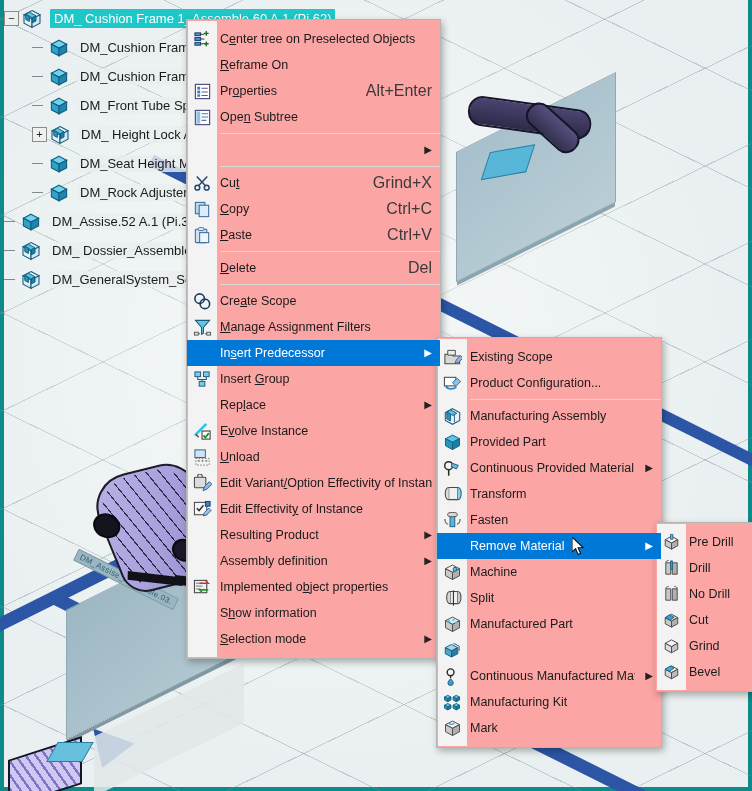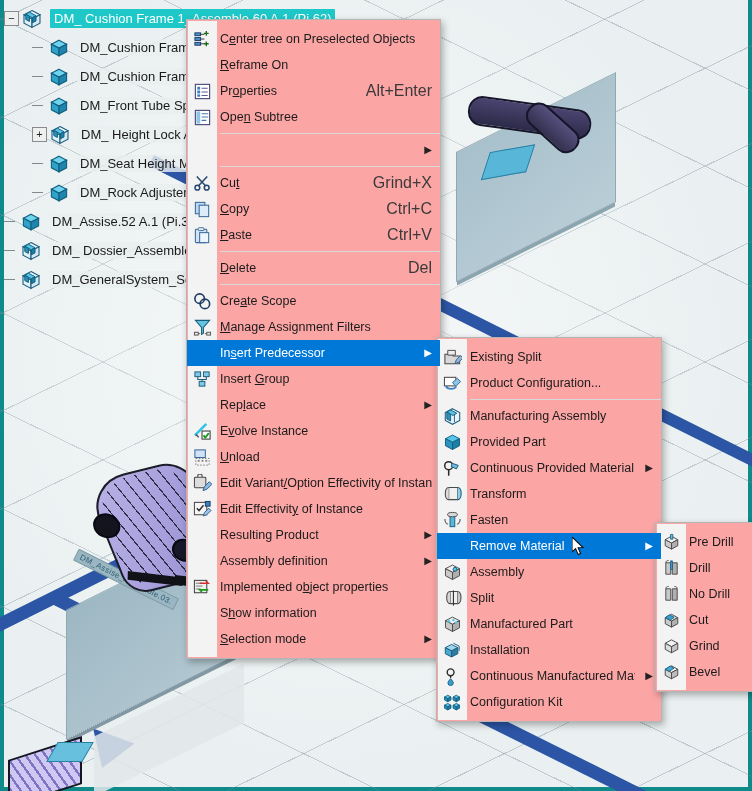--- a/index.html
+++ b/index.html
@@ -554,21 +554,21 @@
 
   <div class="menu" id="menu2">
       <div class="mi">
         <span class="ic">
           <svg width="19" height="19" viewBox="0 0 20 20">
             <path d="M2 6.5h7l1.8 2h6.7v8H2z" fill="#d8d8d8" stroke="#4a4a4a" stroke-width="1.1"></path>
             <path d="M5 2.5h8v5H5z" fill="#ededed" stroke="#4a4a4a" stroke-width="1"></path>
             <path d="M12.5 16.5l1.5-4 4.5-4.5 2.5 2.5-4.5 4.5z" fill="#9ab6d4" stroke="#2f5f90" stroke-width="1"></path>
           </svg>
         </span>
-        <span class="lbl">Existing Split</span>
+        <span class="lbl">Existing Scope</span>
       </div>
       <div class="mi">
         <span class="ic">
           <svg width="19" height="19" viewBox="0 0 20 20">
             <rect x="1.5" y="3.5" width="12" height="9" fill="#ffffff" stroke="#4a4a4a" stroke-width="1.1"></rect>
             <path d="M3 13.5c3 3 8 3 11 0" fill="none" stroke="#3a7fc4" stroke-width="1.8"></path>
             <path d="M2.5 12l1 3 3-1.4z" fill="#3a7fc4"></path>
             <path d="M10 9l5-4.5 3.5 3.5L13.5 13z" fill="#8fc3e8" stroke="#2a6b96" stroke-width="1"></path>
           </svg>
         </span>
@@ -634,21 +634,21 @@
       </div>
       <div class="mi">
         <span class="ic">
           <svg width="19" height="19" viewBox="0 0 20 20">
             <path d="M10 2.2L17.4 6 10 9.8 2.6 6z" fill="#f2f2f2" stroke="#4a4a4a" stroke-width="1"></path>
             <path d="M2.6 6v7.4L10 17.4V9.8z" fill="#c9c9c9" stroke="#4a4a4a" stroke-width="1"></path>
             <path d="M17.4 6v7.4L10 17.4V9.8z" fill="#b0b0b0" stroke="#4a4a4a" stroke-width="1"></path>
             <circle cx="12.6" cy="6.6" r="2" fill="#57c6e8" stroke="#11607f"></circle>
           </svg>
         </span>
-        <span class="lbl">Assembly</span>
+        <span class="lbl">Machine</span>
       </div>
       <div class="mi">
         <span class="ic">
           <svg width="19" height="19" viewBox="0 0 20 20">
             <path d="M7.5 2.6h7.8v12.8H7.5z" fill="#efefef" stroke="#4a4a4a" stroke-width="1.1"></path>
             <path d="M7.5 2.6c-2.3 0-3.6 2.8-3.6 6.4s1.3 6.4 3.6 6.4" fill="#d6d6d6" stroke="#4a4a4a" stroke-width="1.1"></path>
             <path d="M15.3 2.6c2.3 0 3.6 2.8 3.6 6.4s-1.3 6.4-3.6 6.4" fill="#c9c9c9" stroke="#4a4a4a" stroke-width="1.1"></path>
             <path d="M11 1.5v16" stroke="#333" stroke-width="1.2"></path>
           </svg>
         </span>
@@ -669,21 +669,20 @@
       </div>
       <div class="mi">
         <span class="ic">
           <svg width="19" height="19" viewBox="0 0 20 20">
             <path d="M9 3.6l6.6 3.4L9 10.4 2.4 7z" fill="#9fd8ee" stroke="#1d5d7e" stroke-width="1"></path>
             <path d="M2.4 7v6.4L9 16.8v-6.4z" fill="#49a8cc" stroke="#1d5d7e" stroke-width="1"></path>
             <path d="M15.6 7v6.4L9 16.8v-6.4z" fill="#2b7ea2" stroke="#1d5d7e" stroke-width="1"></path>
             <path d="M11 2.4l6 3v5" fill="none" stroke="#1d5d7e" stroke-width="1"></path>
           </svg>
         </span>
-        <span class="lbl">Installation</span>
       </div>
       <div class="mi">
         <span class="ic">
           <svg width="19" height="19" viewBox="0 0 20 20">
             <circle cx="8" cy="5.6" r="3.6" fill="none" stroke="#2b2b2b" stroke-width="1.5"></circle>
             <path d="M8 12.4c1.8 2 2.8 3.2 2.8 4.3a2.8 2.8 0 11-5.6 0c0-1.1 1-2.3 2.8-4.3z" fill="#3a9fd0" stroke="#1d5d7e" stroke-width="1"></path>
             <path d="M8 9.2v2.6" stroke="#2b2b2b" stroke-width="1.3"></path>
           </svg>
         </span>
         <span class="lbl">Continuous Manufactured Material</span>
@@ -699,21 +698,32 @@
             <path d="M10.6 4.2v3.2L14 9.2V6z" fill="#2a93bd" stroke="#11607f" stroke-width=".9"></path>
             <path d="M17.4 4.2v3.2L14 9.2V6z" fill="#1d7ea6" stroke="#11607f" stroke-width=".9"></path>
             <path d="M5 11l3.4 1.8L5 14.6 1.6 12.8z" fill="#5fc4e8" stroke="#11607f" stroke-width=".9"></path>
             <path d="M1.6 12.8V16L5 17.8v-3.2z" fill="#2a93bd" stroke="#11607f" stroke-width=".9"></path>
             <path d="M8.4 12.8V16L5 17.8v-3.2z" fill="#1d7ea6" stroke="#11607f" stroke-width=".9"></path>
             <path d="M14 11l3.4 1.8L14 14.6l-3.4-1.8z" fill="#5fc4e8" stroke="#11607f" stroke-width=".9"></path>
             <path d="M10.6 12.8V16l3.4 1.8v-3.2z" fill="#2a93bd" stroke="#11607f" stroke-width=".9"></path>
             <path d="M17.4 12.8V16L14 17.8v-3.2z" fill="#1d7ea6" stroke="#11607f" stroke-width=".9"></path>
           </svg>
         </span>
-        <span class="lbl">Configuration Kit</span>
+        <span class="lbl">Manufacturing Kit</span>
+      </div>
+      <div class="mi">
+        <span class="ic">
+          <svg width="19" height="19" viewBox="0 0 20 20">
+            <path d="M10 2.2L17.4 6 10 9.8 2.6 6z" fill="#f2f2f2" stroke="#4a4a4a" stroke-width="1"></path>
+            <path d="M2.6 6v7.4L10 17.4V9.8z" fill="#c9c9c9" stroke="#4a4a4a" stroke-width="1"></path>
+            <path d="M17.4 6v7.4L10 17.4V9.8z" fill="#b0b0b0" stroke="#4a4a4a" stroke-width="1"></path>
+            <path d="M6 4.5c2 1.5 4 1.5 6 0" fill="none" stroke="#3a9fd0" stroke-width="1.4"></path>
+          </svg>
+        </span>
+        <span class="lbl">Mark</span>
       </div>
     </div>
 
   <div class="menu" id="menu3">
       <div class="mi">
         <span class="ic">
           <svg width="19" height="19" viewBox="0 0 20 20">
             <path d="M10 3.4L16.6 7 10 10.6 3.4 7z" fill="#f2f2f2" stroke="#4a4a4a" stroke-width="1"></path>
             <path d="M3.4 7v6.4L10 17v-6.4z" fill="#c9c9c9" stroke="#4a4a4a" stroke-width="1"></path>
             <path d="M16.6 7v6.4L10 17v-6.4z" fill="#b0b0b0" stroke="#4a4a4a" stroke-width="1"></path>

